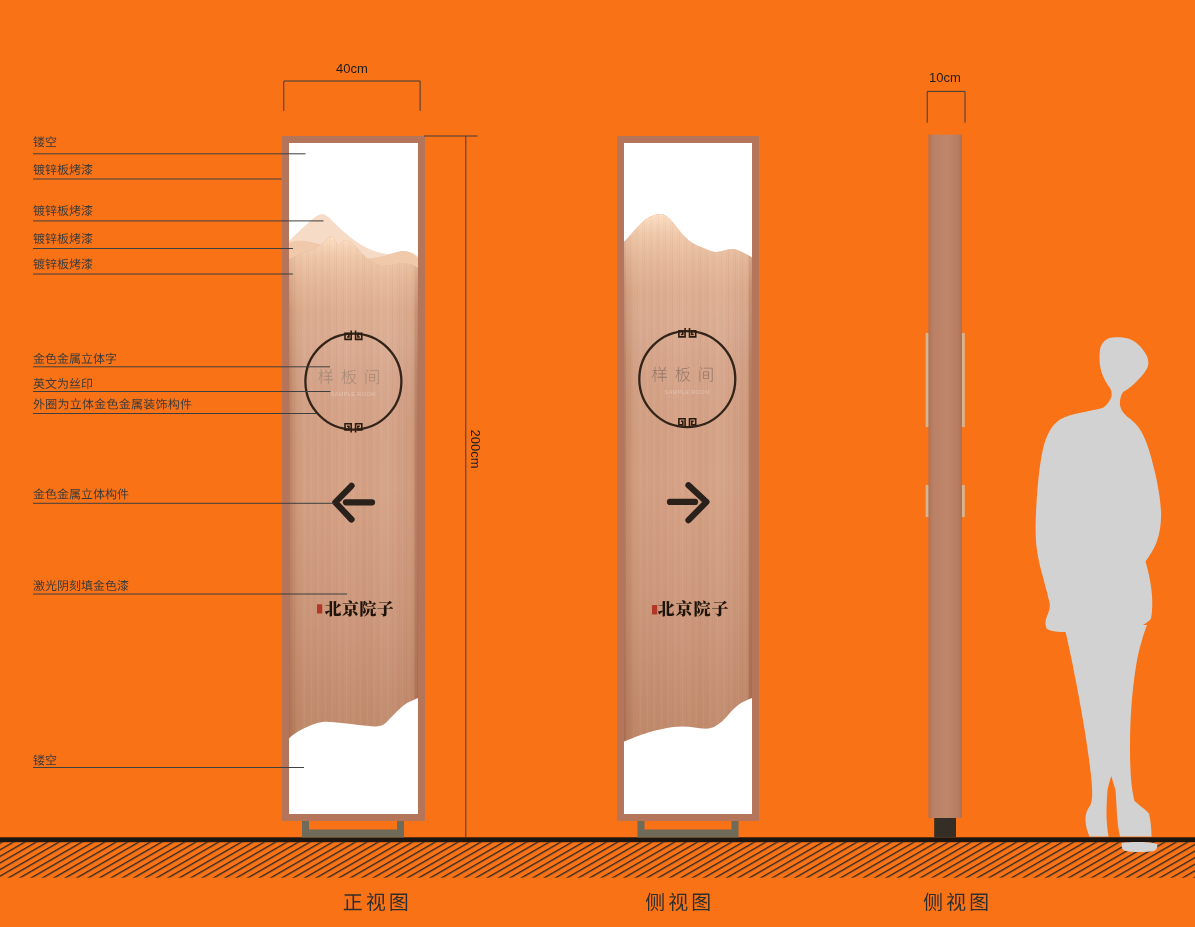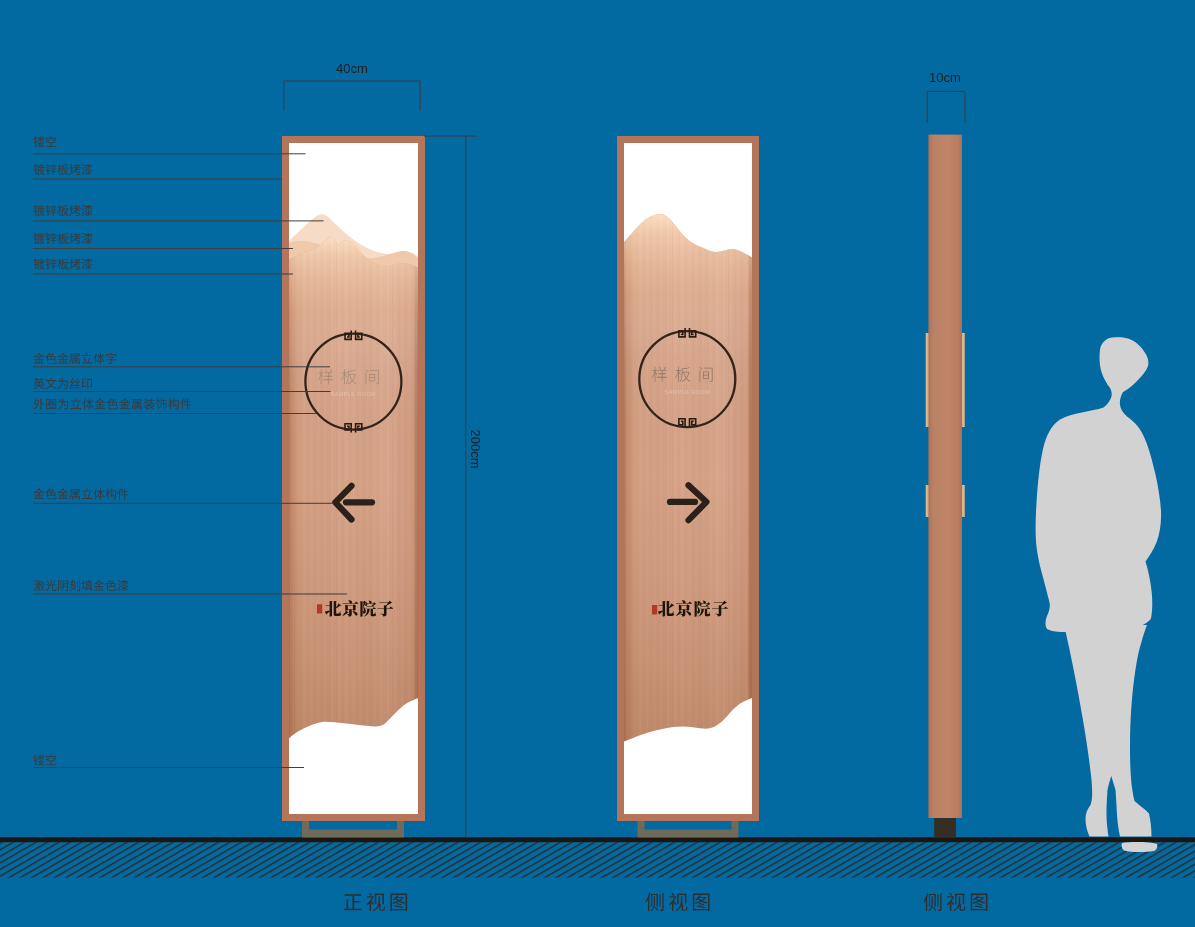--- a/index.html
+++ b/index.html
@@ -1,16 +1,16 @@
 <!DOCTYPE html>
 <html><head>
 <meta charset="utf-8">
 <style>
 html,body{margin:0;padding:0;background:#fff;}
-.page{position:relative;width:1195px;height:927px;background:#0369a1;overflow:hidden;font-family:"Liberation Sans",sans-serif;}
+.page{position:relative;width:1195px;height:927px;background:#f97316;overflow:hidden;font-family:"Liberation Sans",sans-serif;}
 </style>
 </head>
 <body>
 <div class="page">
 <svg width="1195" height="927" viewBox="0 0 1195 927">
 <defs>
 <linearGradient id="bodyH" x1="0" y1="0" x2="1" y2="0">
  <stop offset="0" stop-color="#b2785c"></stop>
  <stop offset="0.03" stop-color="#c79070"></stop>
  <stop offset="0.1" stop-color="#d3a084"></stop>

